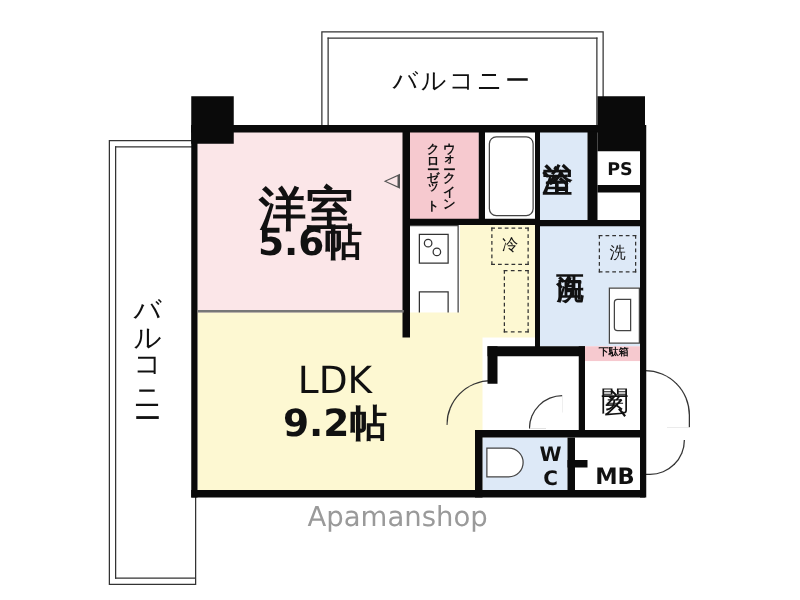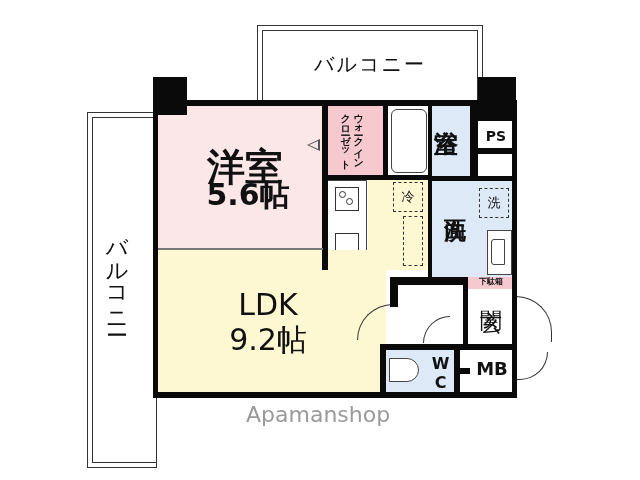--- a/index.html
+++ b/index.html
@@ -52,21 +52,21 @@
   <div class="abs" style="left:7px;top:6px;width:24px;height:24px;border:1.5px solid #333;">
     <div class="abs" style="left:3px;top:3px;width:7px;height:7px;border:1.5px solid #333;border-radius:50%;"></div>
     <div class="abs" style="left:10px;top:10px;width:7px;height:7px;border:1.5px solid #333;border-radius:50%;"></div>
   </div>
   <div class="abs" style="left:7px;top:52px;width:24px;height:24px;border:1.5px solid #333;"></div>
 </div>
 
 <div class="abs" style="left:158px;top:250px;width:228px;height:142px;background:#fdf8d2;"></div>
 <div class="abs" style="left:368px;top:180px;width:60px;height:90px;background:#fdf8d2;"></div>
 <div class="room-label" style="left:218px;top:290px;font-size:30px;font-weight:normal;width:100px;">LDK</div>
-<div class="room-label" style="left:208px;top:325px;font-size:30px;font-weight:normal;width:120px;">9.2帖</div>
+<div class="room-label" style="left:208px;top:325px;font-size:30px;font-weight:bold;width:120px;">9.2帖</div>
 
 <div class="dash" style="left:393px;top:182px;width:30px;height:30px;text-align:center;">
   <span style="font-size:13px;line-height:28px;">冷</span>
 </div>
 <div class="dash" style="left:403px;top:216px;width:20px;height:50px;"></div>
 
 <div class="abs" style="left:432px;top:180px;width:80px;height:97px;background:#dde9f7;">
   <div class="room-label vtext" style="left:12px;top:22px;font-size:22px;">洗面</div>
   <div class="dash" style="left:47px;top:8px;width:30px;height:30px;text-align:center;">
     <span style="font-size:13px;line-height:28px;">洗</span>
@@ -86,21 +86,21 @@
 <div class="abs" style="left:468px;top:289px;width:46px;height:55px;background:#fff;">
   <div class="room-label vtext" style="left:12px;top:4px;font-size:22px;font-weight:normal;">玄関</div>
 </div>
 <div class="door-arc" style="left:516px;top:296px;width:36px;height:46px;border-left:none;border-bottom:none;border-radius:0 36px 0 0;"></div>
 
 <div class="abs" style="left:386px;top:350px;width:68px;height:42px;background:#dde9f7;">
   <div class="abs" style="left:3px;top:8px;width:30px;height:24px;border:1.5px solid #444;border-radius:0 14px 14px 0;background:#fff;"></div>
   <div class="room-label vtext" style="left:46px;top:4px;font-size:16px;">WC</div>
 </div>
 
-<div class="abs" style="left:470px;top:348px;width:44px;height:42px;background:#fff;">
+<div class="abs" style="left:470px;top:361px;width:44px;height:42px;background:#fff;">
   <div class="room-label" style="left:0;right:0;top:12px;font-size:18px;">MB</div>
 </div>
 <div class="door-arc" style="left:516px;top:352px;width:32px;height:28px;border-left:none;border-top:none;border-radius:0 0 28px 0;"></div>
 
 <div class="wall" style="left:153px;top:77px;width:34px;height:38px;"></div>
 <div class="wall" style="left:478px;top:77px;width:38px;height:44px;"></div>
 <div class="wall" style="left:153px;top:100px;width:363px;height:6px;"></div>
 <div class="wall" style="left:153px;top:100px;width:5px;height:298px;"></div>
 <div class="wall" style="left:153px;top:392px;width:363px;height:6px;"></div>
 <div class="wall" style="left:512px;top:100px;width:5px;height:298px;"></div>

